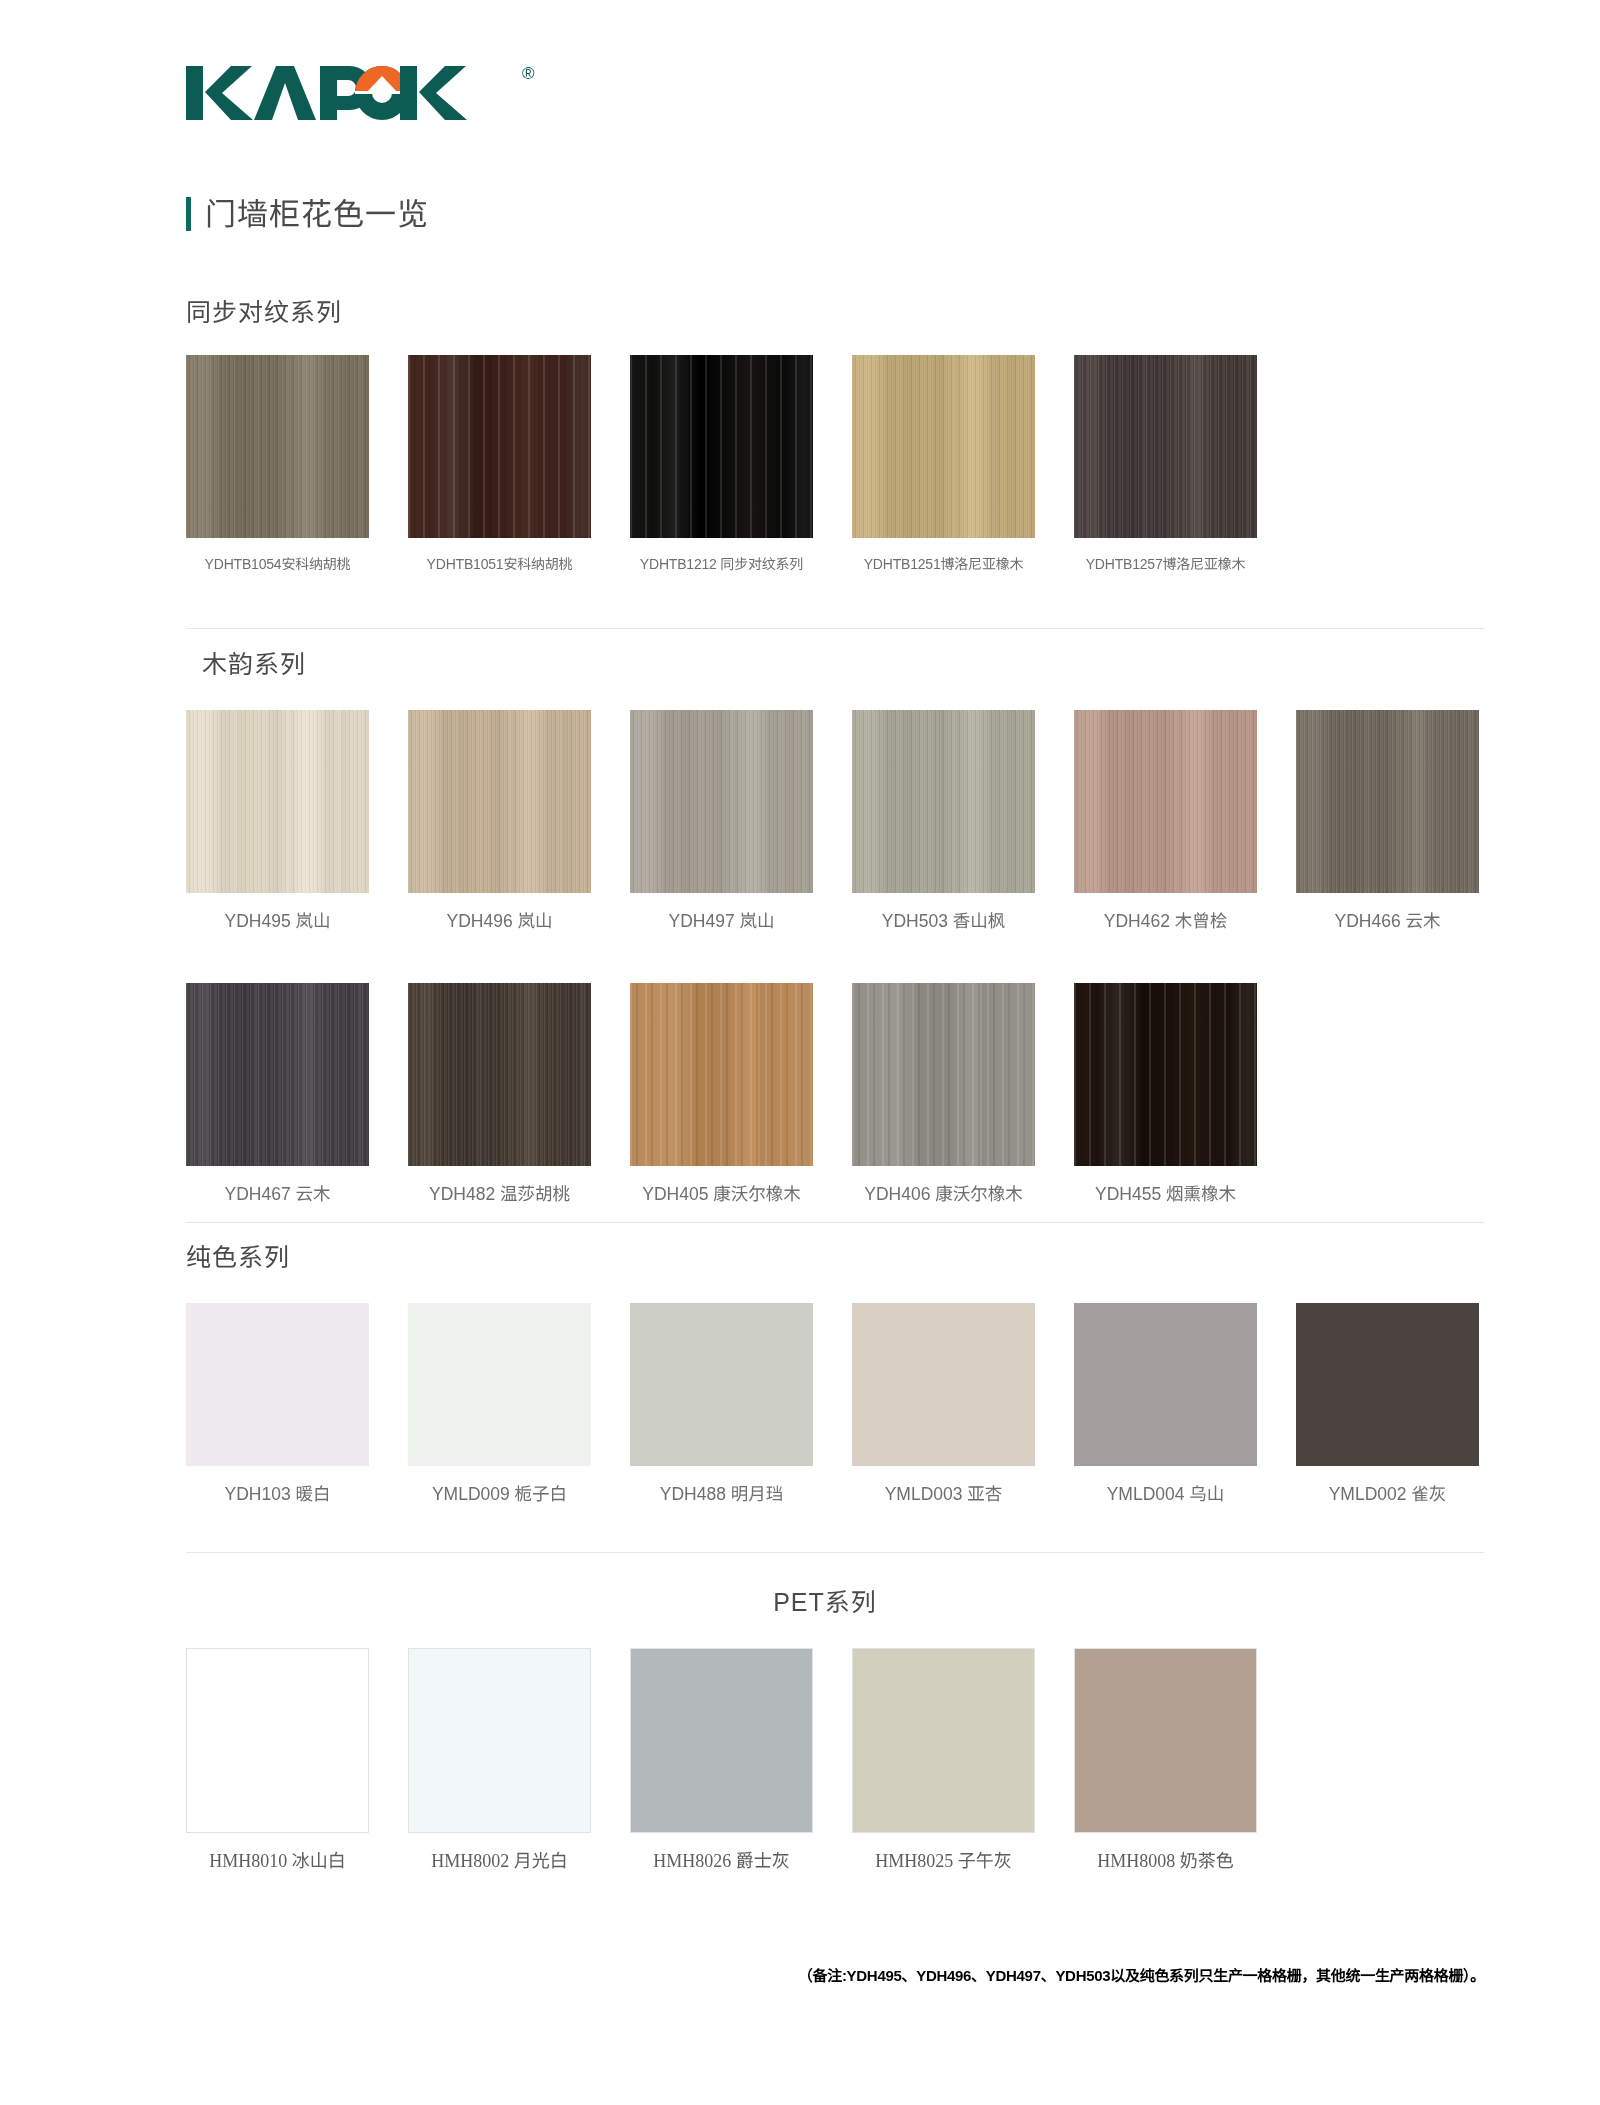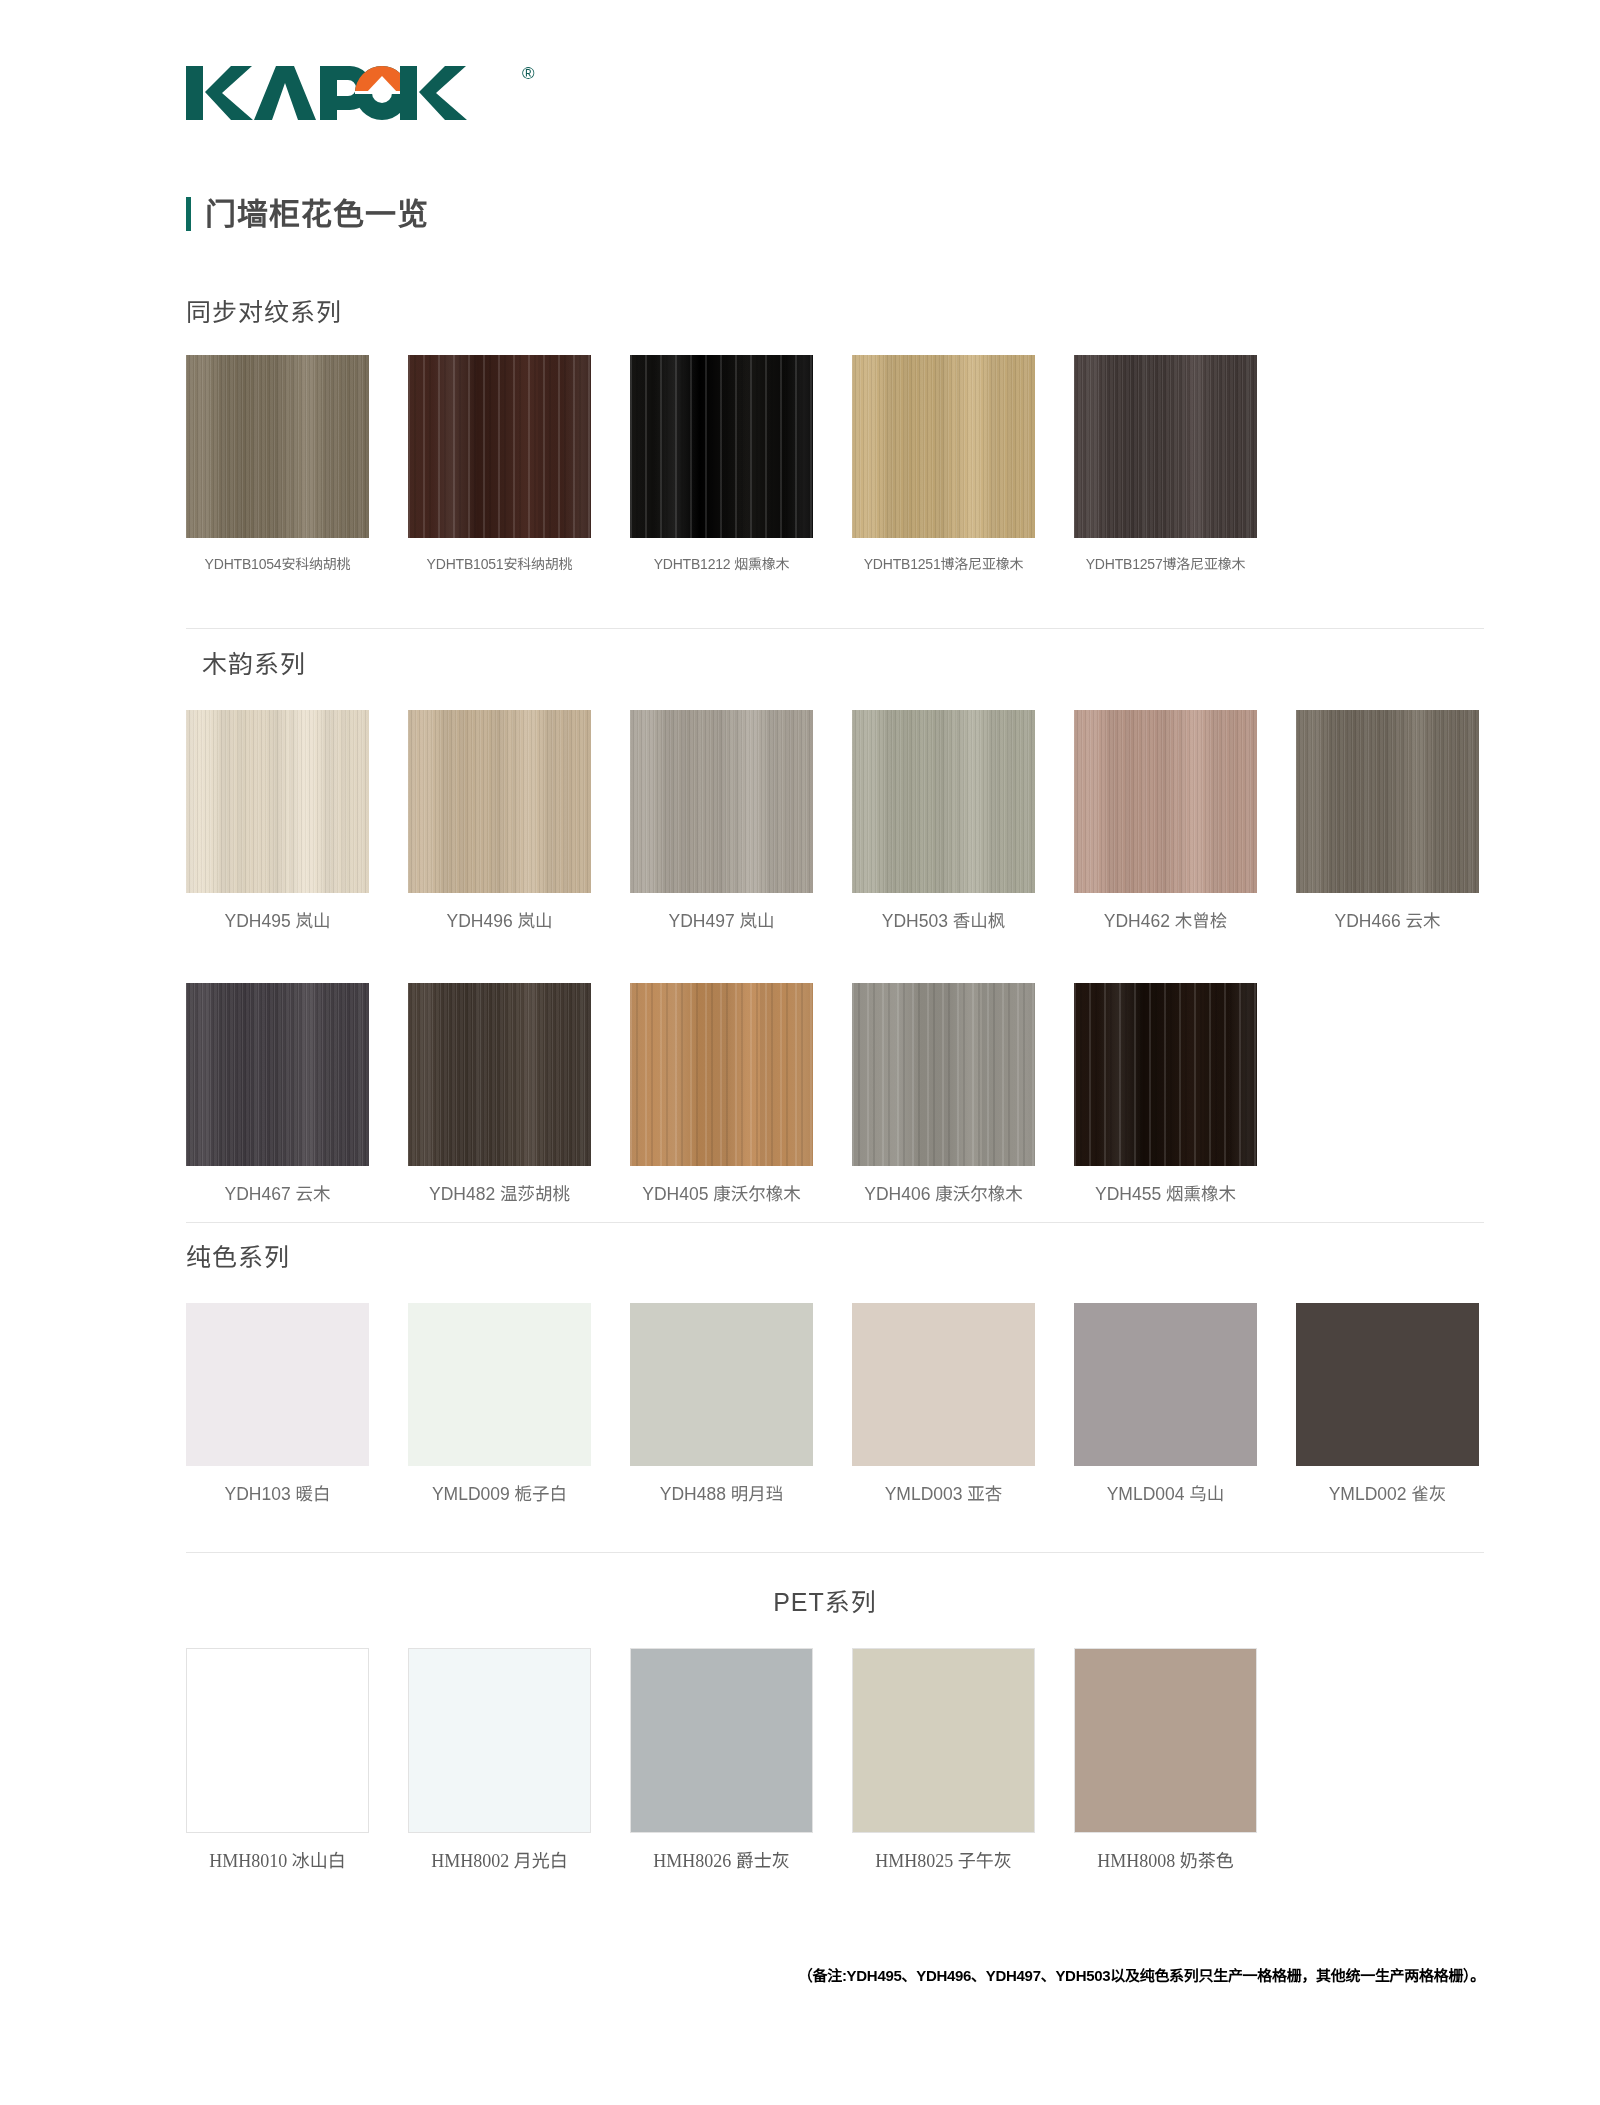--- a/index.html
+++ b/index.html
@@ -52,21 +52,21 @@
     width: 5px;
     height: 34px;
     background: #0d6b5e;
     margin-right: 14px;
     flex: none;
   }
   .title-text {
     font-size: 31px;
     color: #4a4a4a;
     letter-spacing: 1px;
-    font-weight: 700;
+    font-weight: 400;
     line-height: 1;
   }
 
   
   .section {
     position: absolute;
     left: 0;
     width: 1464px;
   }
   .section-title {
@@ -248,21 +248,21 @@
           <div class="swatch-cell">
             <div class="swatch-chip tall" style="height: 183px; background: linear-gradient(90deg, rgb(74, 42, 34) 0%, rgb(51, 26, 20) 38%, rgb(74, 42, 34) 64%, rgb(51, 26, 20) 100%);">
               <div class="grain wide"></div>
             </div>
             <div class="swatch-label tight">YDHTB1051安科纳胡桃</div>
           </div>
           <div class="swatch-cell">
             <div class="swatch-chip tall" style="height: 183px; background: linear-gradient(90deg, rgb(23, 22, 20) 0%, rgb(0, 0, 0) 38%, rgb(23, 22, 20) 64%, rgb(0, 0, 0) 100%);">
               <div class="grain wide"></div>
             </div>
-            <div class="swatch-label tight">YDHTB1212 烟熏橡木</div>
+            <div class="swatch-label tight">YDHTB1212 同步对纹系列</div>
           </div>
           <div class="swatch-cell">
             <div class="swatch-chip tall" style="height: 183px; background: linear-gradient(90deg, rgb(207, 182, 134) 0%, rgb(185, 159, 108) 38%, rgb(207, 182, 134) 64%, rgb(185, 159, 108) 100%);">
               <div class="grain"></div>
             </div>
             <div class="swatch-label tight">YDHTB1251博洛尼亚橡木</div>
           </div>
           <div class="swatch-cell">
             <div class="swatch-chip tall" style="height: 183px; background: linear-gradient(90deg, rgb(77, 67, 65) 0%, rgb(56, 48, 46) 38%, rgb(77, 67, 65) 64%, rgb(56, 48, 46) 100%);">
               <div class="grain"></div>

